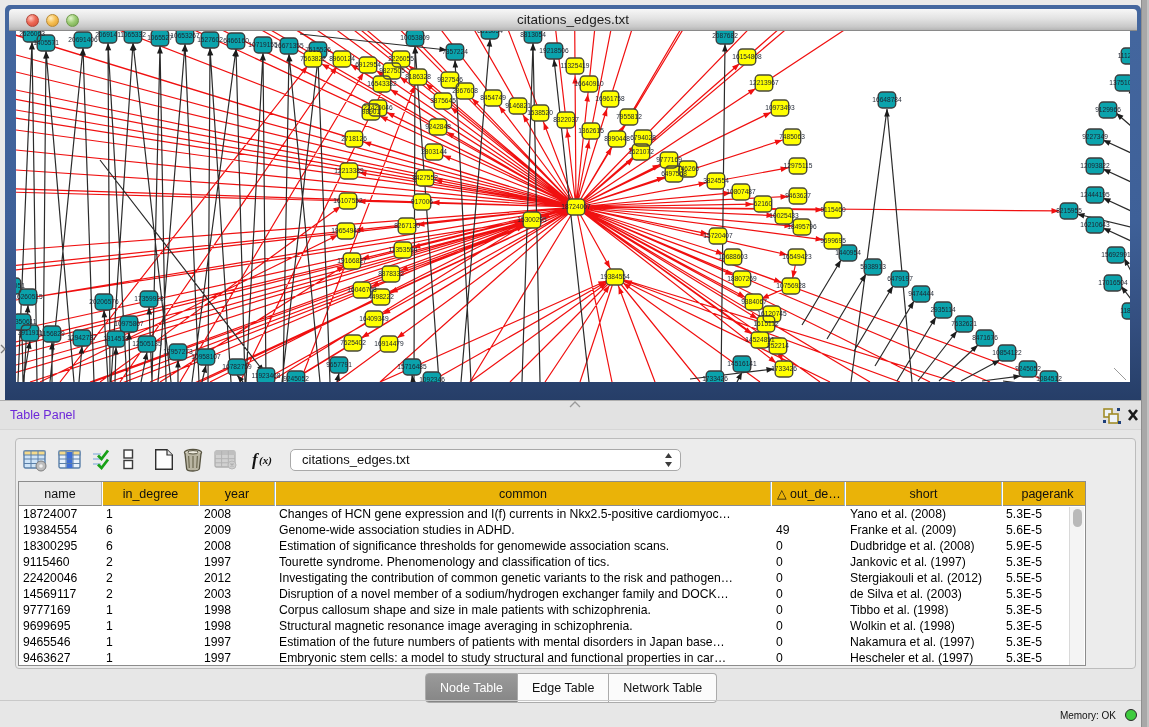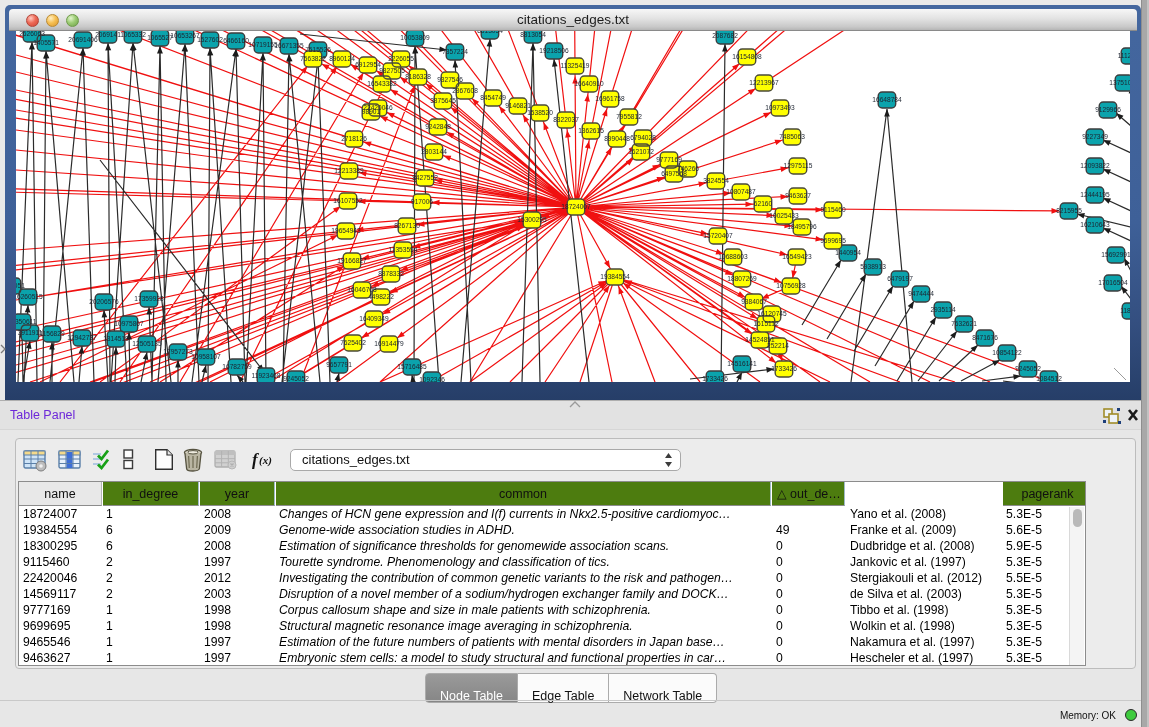--- a/index.html
+++ b/index.html
@@ -25,38 +25,38 @@
   #tph .t { position:absolute; left:10px; top:7px; font-size:12.5px; color:#6d28d9; }
   #cont { position:absolute; left:15px; top:38px; width:1121px; height:231px;
           background:#ececec; border:1px solid #bcbcbc; border-radius:4px; }
   #combo { position:absolute; left:274px; top:10px; width:391px; height:22px; background:#ffffff;
            border:1px solid #a9a9a9; border-radius:5px; font-size:13px; color:#111;
            line-height:20px; padding-left:11px; }
   #combo .ud { position:absolute; right:7px; top:2px; }
 
   #tbl { position:absolute; left:2px; top:42px; width:1068px; height:185px; background:#ffffff;
          border:1px solid #8c8c8c; overflow:hidden; }
-  .th { position:absolute; top:0; height:24px; background:#4d7c0f; border-right:1px solid #9fb9c6;
+  .th { position:absolute; top:0; height:24px; background:#eab308; border-right:1px solid #9fb9c6;
         border-bottom:1px solid #8c8c8c; font-size:12.5px; color:#101010; text-align:center; line-height:24px; }
   .trow { position:absolute; left:0; width:1080px; height:16px; font-size:12.2px; color:#000; }
   #rows { position:absolute; left:0; top:25px; width:1100px; height:158px; overflow:hidden; }
   .c { position:absolute; top:0; height:16px; line-height:15px; white-space:nowrap; overflow:hidden; }
   .c0 { left:4px;    width:78px; }
   .c1 { left:87px;   width:92px; }
   .c2 { left:185px;  width:70px; }
-  .c3 { left:260px;  width:488px;font-style:italic; }
+  .c3 { left:260px;  width:488px; }
   .c4 { left:757px;  width:64px;margin-top:16px; }
   .c5 { left:831px;  width:148px; }
   .c6 { left:987px;  width:85px; }
   #vsb { position:absolute; right:1px; top:25px; width:15px; height:158px; background:#f4f4f4;
          border-left:1px solid #d9d9d9; }
   #vsb .th2 { position:absolute; left:2.5px; top:2px; width:9px; height:18px; background:#b9b9b9; border-radius:5px; }
 
   #tabs { position:absolute; left:409px; top:234px; height:21px; font-size:12.5px; }
-  .tab { position:relative; float:left; height:30px; line-height:20px; padding:12px 14px;
+  .tab { position:relative; float:left; height:30px; line-height:20px; padding:4px 14px;
          background:#fbfbfb; border:1px solid #ababab; border-left:none; color:#111; }
   .tab.first { border-left:1px solid #ababab; border-radius:4px 0 0 4px; }
   .tab.last { border-radius:0 4px 4px 0; }
   .tab.sel { background:linear-gradient(180deg,#9a9a9a,#868686); color:#fff; }
 
   #statline { position:absolute; left:0; top:300px; width:1149px; border-top:1px solid #c9c9c9; }
   #mem { position:absolute; right:33px; top:310px; font-size:10px; color:#111; }
   #memdot { position:absolute; right:12px; top:309px; width:12px; height:12px; border-radius:50%;
             background:#3ecb3e; border:1.5px solid #2a2a2a; }
 
@@ -286,20 +286,21 @@
       </svg>
       <div id="combo">citations_edges.txt<span class="ud"><svg width="9" height="16" viewBox="0 0 9 16">
             <path d="M4.5 1 L8 6 H1 Z M4.5 15 L1 10 H8 Z" fill="#3c3c3c"></path>
           </svg></span></div>
       <div id="tbl">
         <div class="th" style="left:0;width:83px;background:#e8e8e8;border-right:1px solid #b5b5b5;">name</div>
         <div class="th" style="left:84px;width:96px;">in_degree</div>
         <div class="th" style="left:181px;width:75px;">year</div>
         <div class="th" style="left:257px;width:495px;">common</div>
         <div class="th" style="left:753px;width:73px;text-align:left;padding-left:5px;">△ out_de…</div>
+        <div class="th" style="left:827px;width:156px;">short</div>
         <div class="th" style="left:984px;width:90px;">pagerank</div>
         <div id="rows">
           <div class="trow" style="top:0px">
             <span class="c c0">18724007</span>
             <span class="c c1">1</span>
             <span class="c c2">2008</span>
             <span class="c c3">Changes of HCN gene expression and I(f) currents in Nkx2.5-positive cardiomyoc…</span>
             <span class="c c4">49</span>
             <span class="c c5">Yano et al. (2008)</span>
             <span class="c c6">5.3E-5</span>

